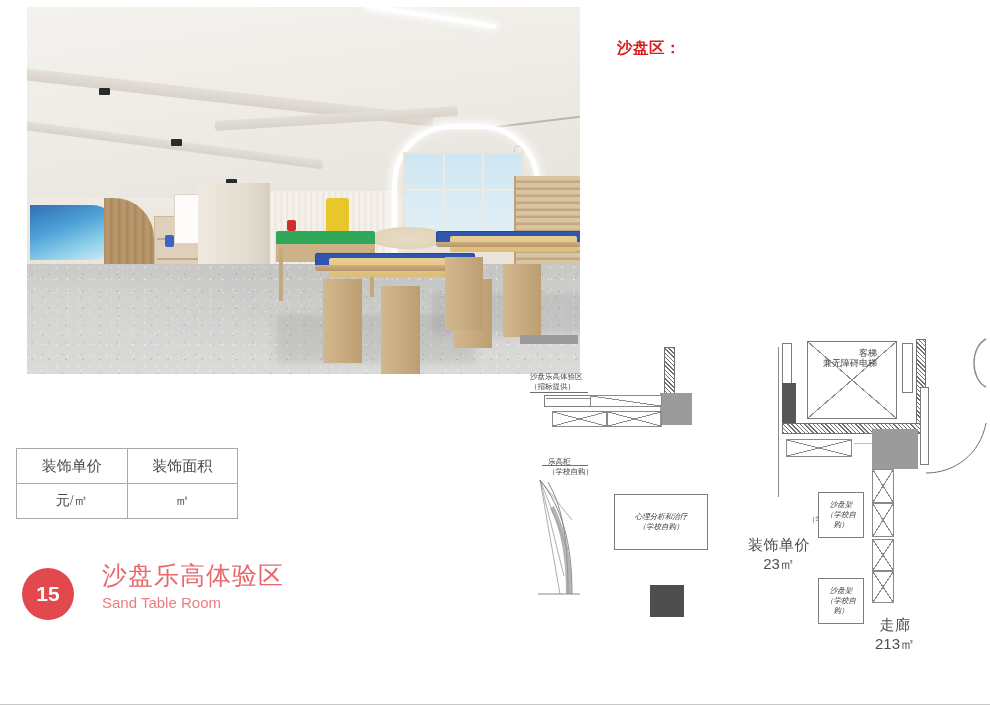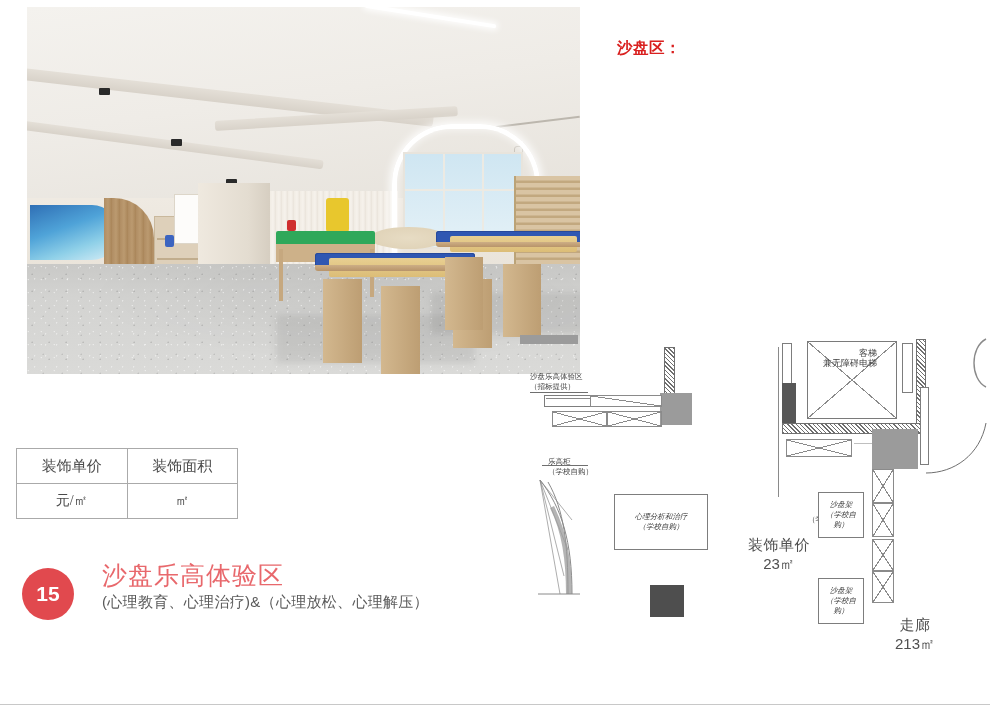--- a/index.html
+++ b/index.html
@@ -443,21 +443,21 @@
     <td class="unit">元/㎡</td>
     <td class="unit">㎡</td>
   </tr>
 </tbody>
   </table>
 
 <div class="titleblock">
   <div class="badge">15</div>
   <div class="titles">
     <p class="t-cn">沙盘乐高体验区</p>
-    <p class="t-sub">(心理教育、心理治疗)&amp;（心理放松、心理解压）</p>
+    <p class="t-en">Sand Table Room</p>
   </div>
 </div>
 
 <div class="plan">
 
   <div class="pl pl-grayfill" style="left:0px;top:0px;width:58px;height:9px;"></div>
 
   <div class="pl-label" style="left:10px;top:37px;text-align:left;">
     <span>沙盘乐高体验区</span><br>
     <span>（招标提供）</span>
@@ -552,19 +552,19 @@
     <div class="pl-boxlabel">
       <span>沙盘架</span><br>
       <span>（学校自购）</span>
     </div>
   </div>
 
   <div class="pl-room" style="left:204px;top:200px;width:110px;">
     <div class="rm-n">装饰单价</div>
     <div class="rm-a">23㎡</div>
   </div>
-  <div class="pl-room" style="left:340px;top:280px;width:110px;">
+  <div class="pl-room" style="left:320px;top:280px;width:110px;">
     <div class="rm-n">走廊</div>
     <div class="rm-a">213㎡</div>
   </div>
 </div>
 
 <div class="bottomrule"></div>
 
 </body></html>

